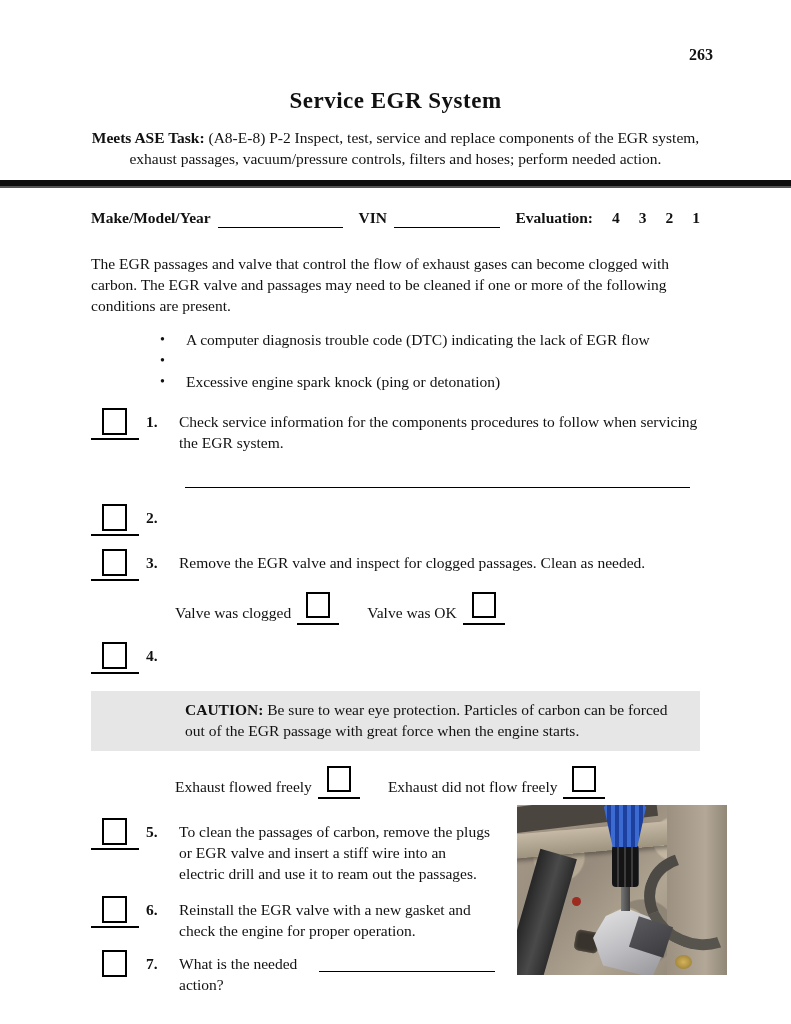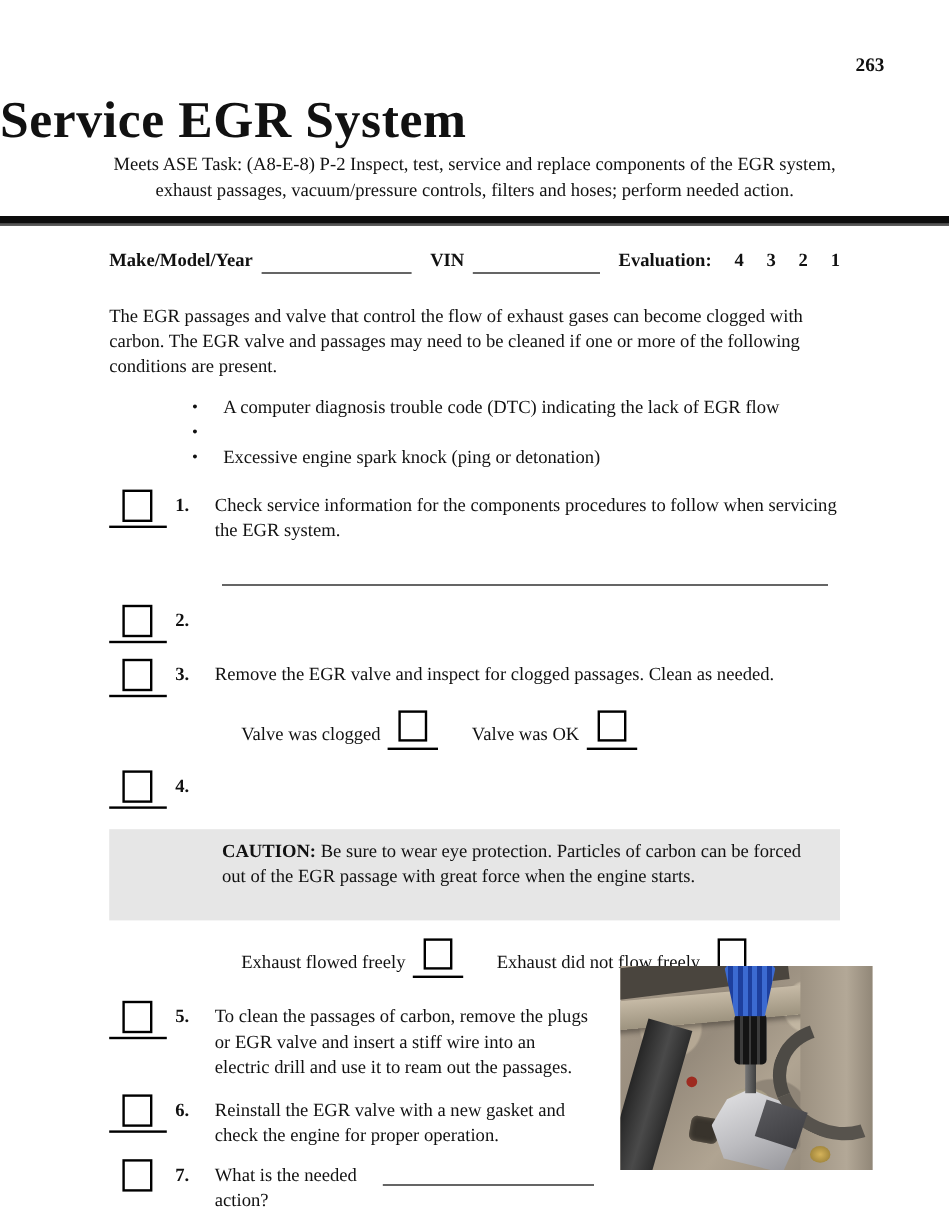--- a/index.html
+++ b/index.html
@@ -3,24 +3,24 @@
 <meta charset="utf-8">
 <style>
   * { margin:0; padding:0; box-sizing:border-box; }
   html,body { background:#ffffff; }
   .page {
     position:relative; width:791px; height:1024px; margin:0 auto;
     background:#ffffff; color:#111;
     font-family:"Liberation Serif","DejaVu Serif",serif;
     font-size:15.5px; line-height:21px; overflow:hidden;
   }
-  .pagenum { position:absolute; top:44px; right:54px; font-weight:bold; font-size:16px; }
-  .title { text-align:left; padding-top:82px; font-size:43px; line-height:38px; font-weight:bold; letter-spacing:.5px; }
+  .pagenum { position:absolute; top:44px; right:78px; font-weight:bold; font-size:16px; }
+  .title { text-align:center; padding-top:82px; font-size:23px; line-height:38px; font-weight:bold; letter-spacing:.5px; }
   .ase { text-align:center; margin:7px auto 0; max-width:620px; font-size:15.5px; }
-  .ase b { font-weight:normal; }
+  .ase b { font-weight:bold; }
   .bar { margin-top:11px; width:791px; height:8px; background:#0d0d0d; border-bottom:2px solid #555; }
   .content { padding:0 91px 0 91px; }
 
   
   .frow { display:flex; align-items:flex-end; font-weight:bold; }
   .frow-1 { margin-top:24px; }
   .frow-2 { margin-top:19px; }
   .blank { display:inline-block; border-bottom:1.6px solid #000; height:19px; }
   .grow { flex:1; }
   .ml { margin-left:7px; } .mlg { margin-left:15px; }
@@ -40,29 +40,29 @@
   .cbx .uline { position:absolute; left:0; right:0; bottom:0; border-bottom:2px solid #000; }
   .step-num { font-weight:bold; width:40px; flex:none; padding-left:7px; }
   .step-text { flex:1; }
 
   .answer-line { margin:34px 0 0 94px; width:505px; border-bottom:1.3px solid #000; height:1px; }
 
   .inlineblank { border-bottom:1.3px solid #000; flex:1; margin-left:8px; height:19px; }
   .inlineblank.fixed { flex:none; width:176px; }
   .st-flex { display:flex; }
 
-  .optrow { display:flex; align-items:flex-end; margin-left:110px; }
+  .optrow { display:flex; align-items:flex-end; margin-left:84px; }
   .icbx { position:relative; display:inline-block; width:42px; height:33px; flex:none; margin-left:6px; }
   .icbx .box { position:absolute; left:9px; top:0; width:24px; height:26px; border:2px solid #000; background:#fff; }
   .icbx .uline { position:absolute; left:0; right:0; bottom:0; border-bottom:2px solid #000; }
   .optrow .lbl { padding-bottom:2px; }
   .optgap { width:28px; }
 
   .caution {
-    margin-top:17px; background:#e6e6e6; padding:8px 18px 26px 94px;
+    margin-top:17px; background:#e6e6e6; padding:8px 18px 10px 94px;
   }
   .caution b { font-weight:bold; }
 
   .narrow .step-text { max-width:316px; }
   .w490 { max-width:492px; }
 
   
   .photo { position:absolute; left:517px; top:805px; width:210px; height:170px; overflow:hidden;
     background:
       radial-gradient(circle at 20% 30%, #b5a894 0 12%, transparent 13%),

